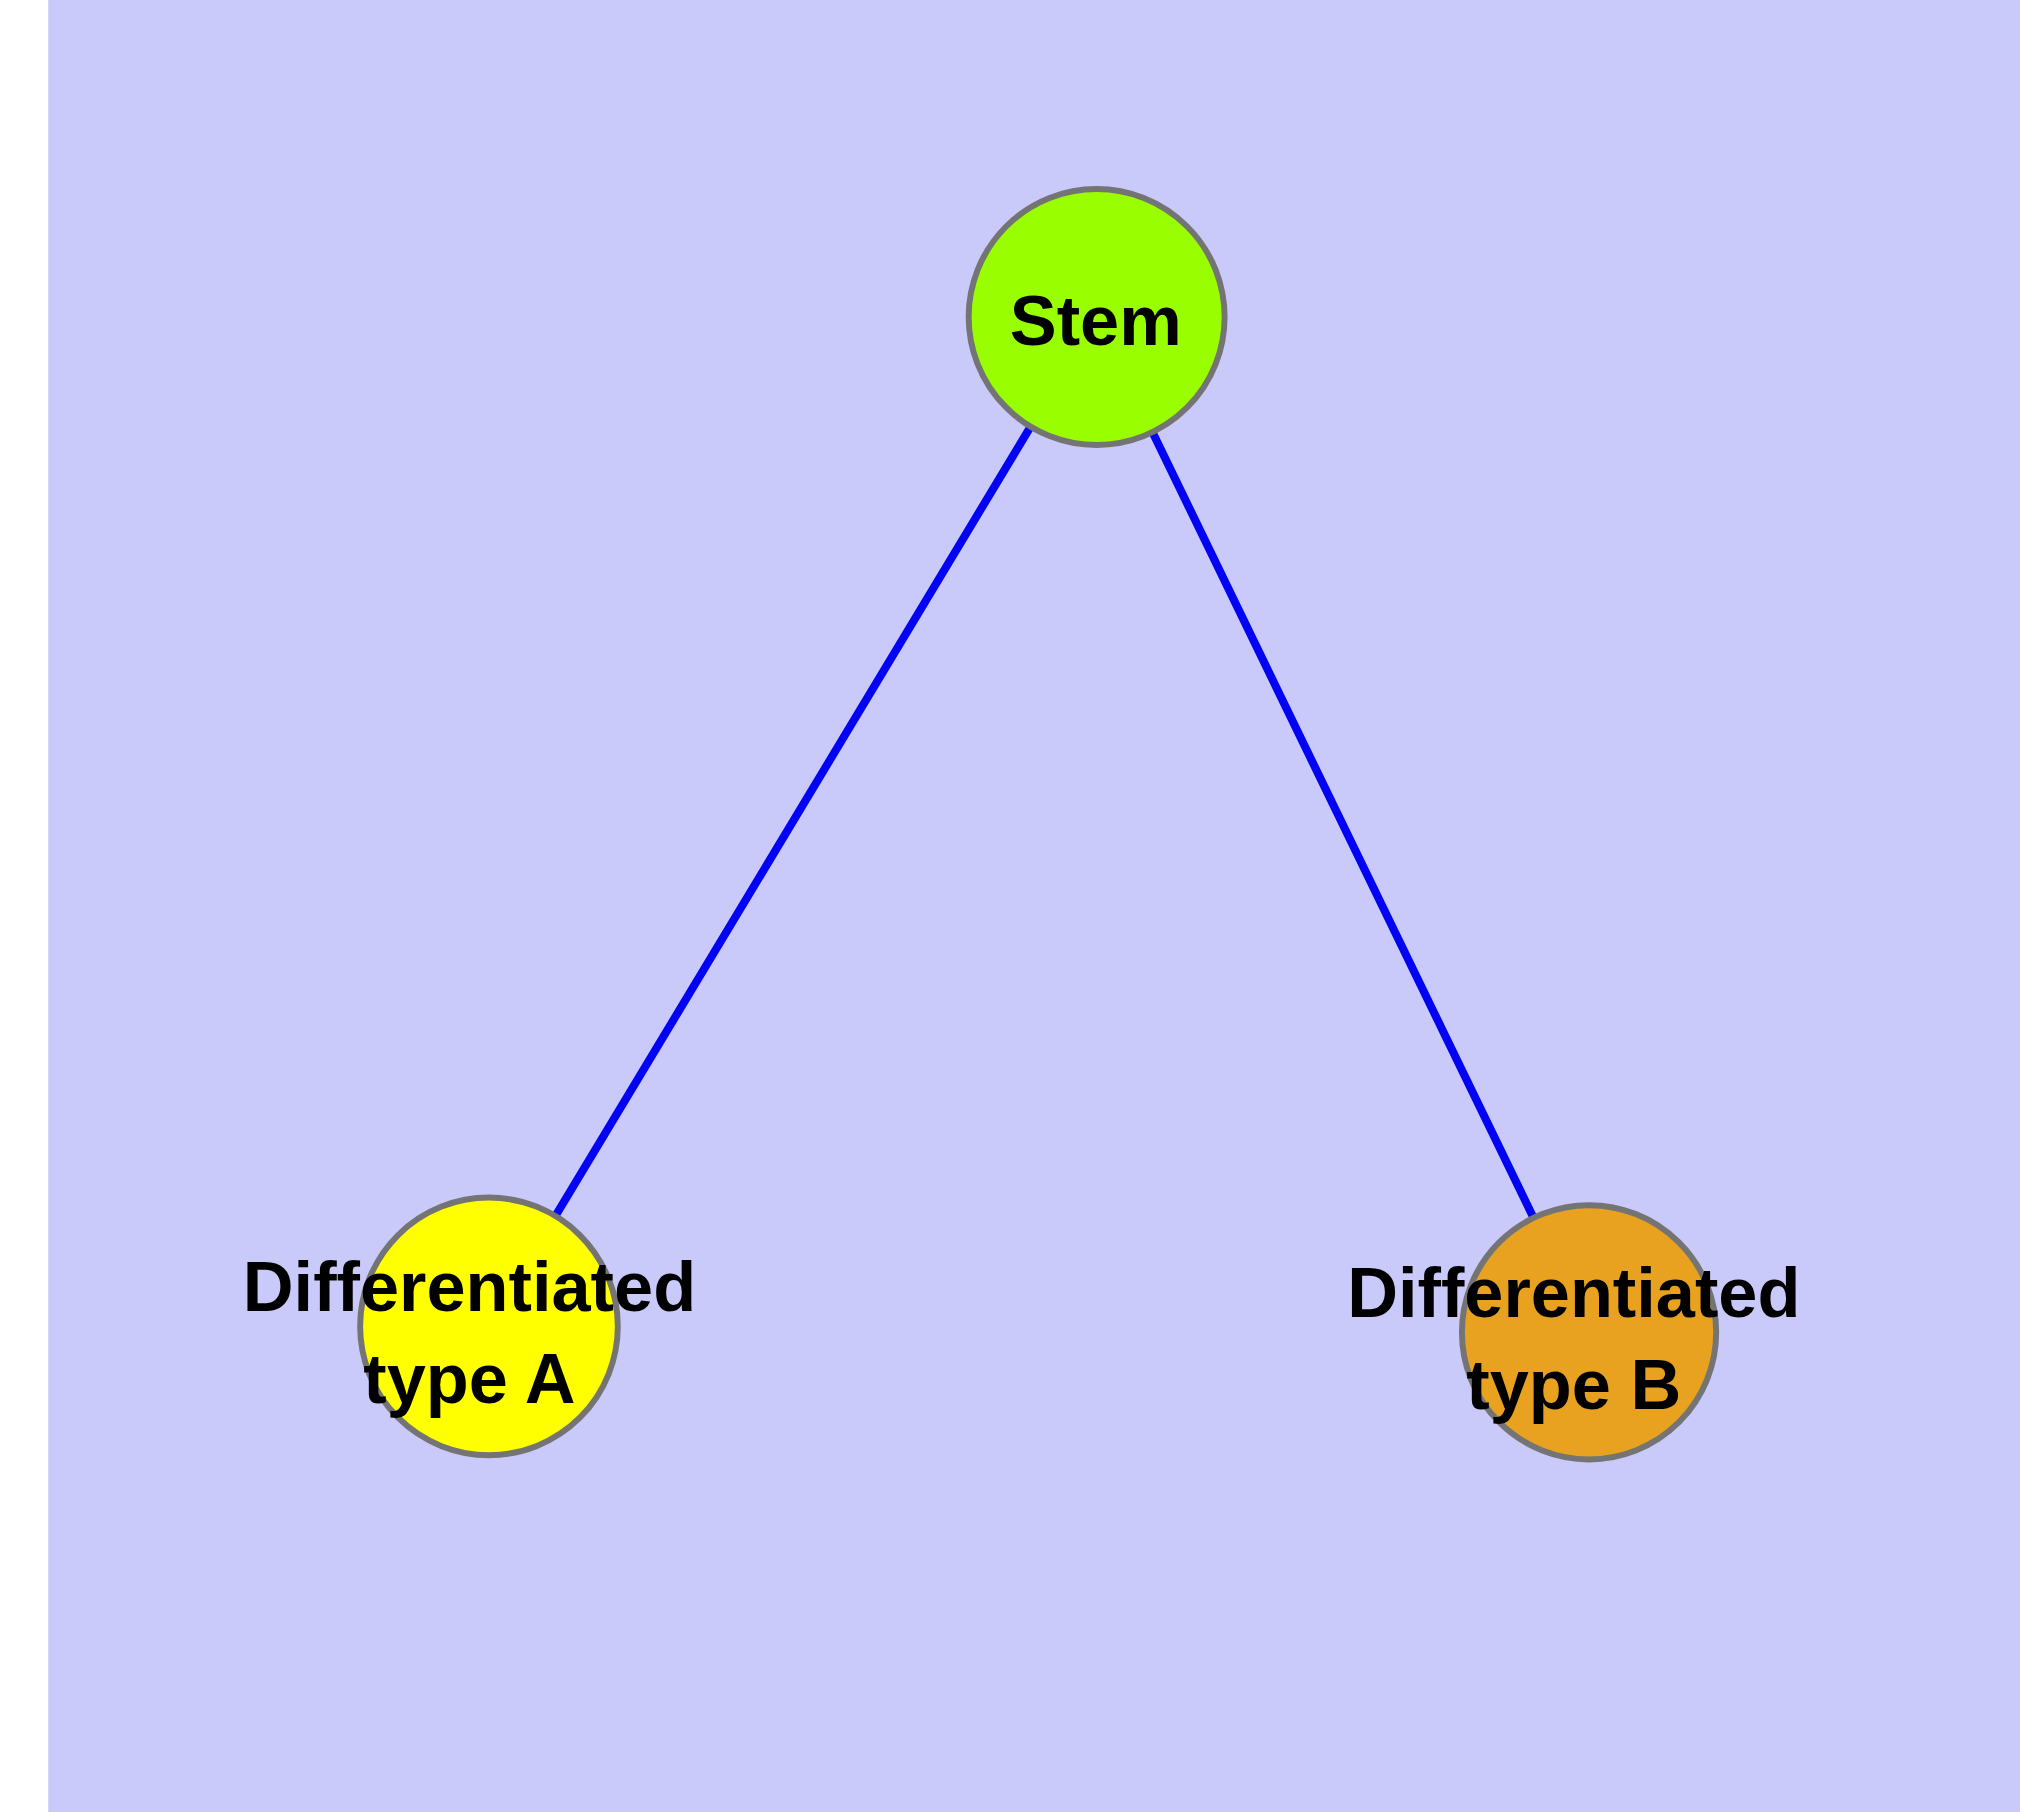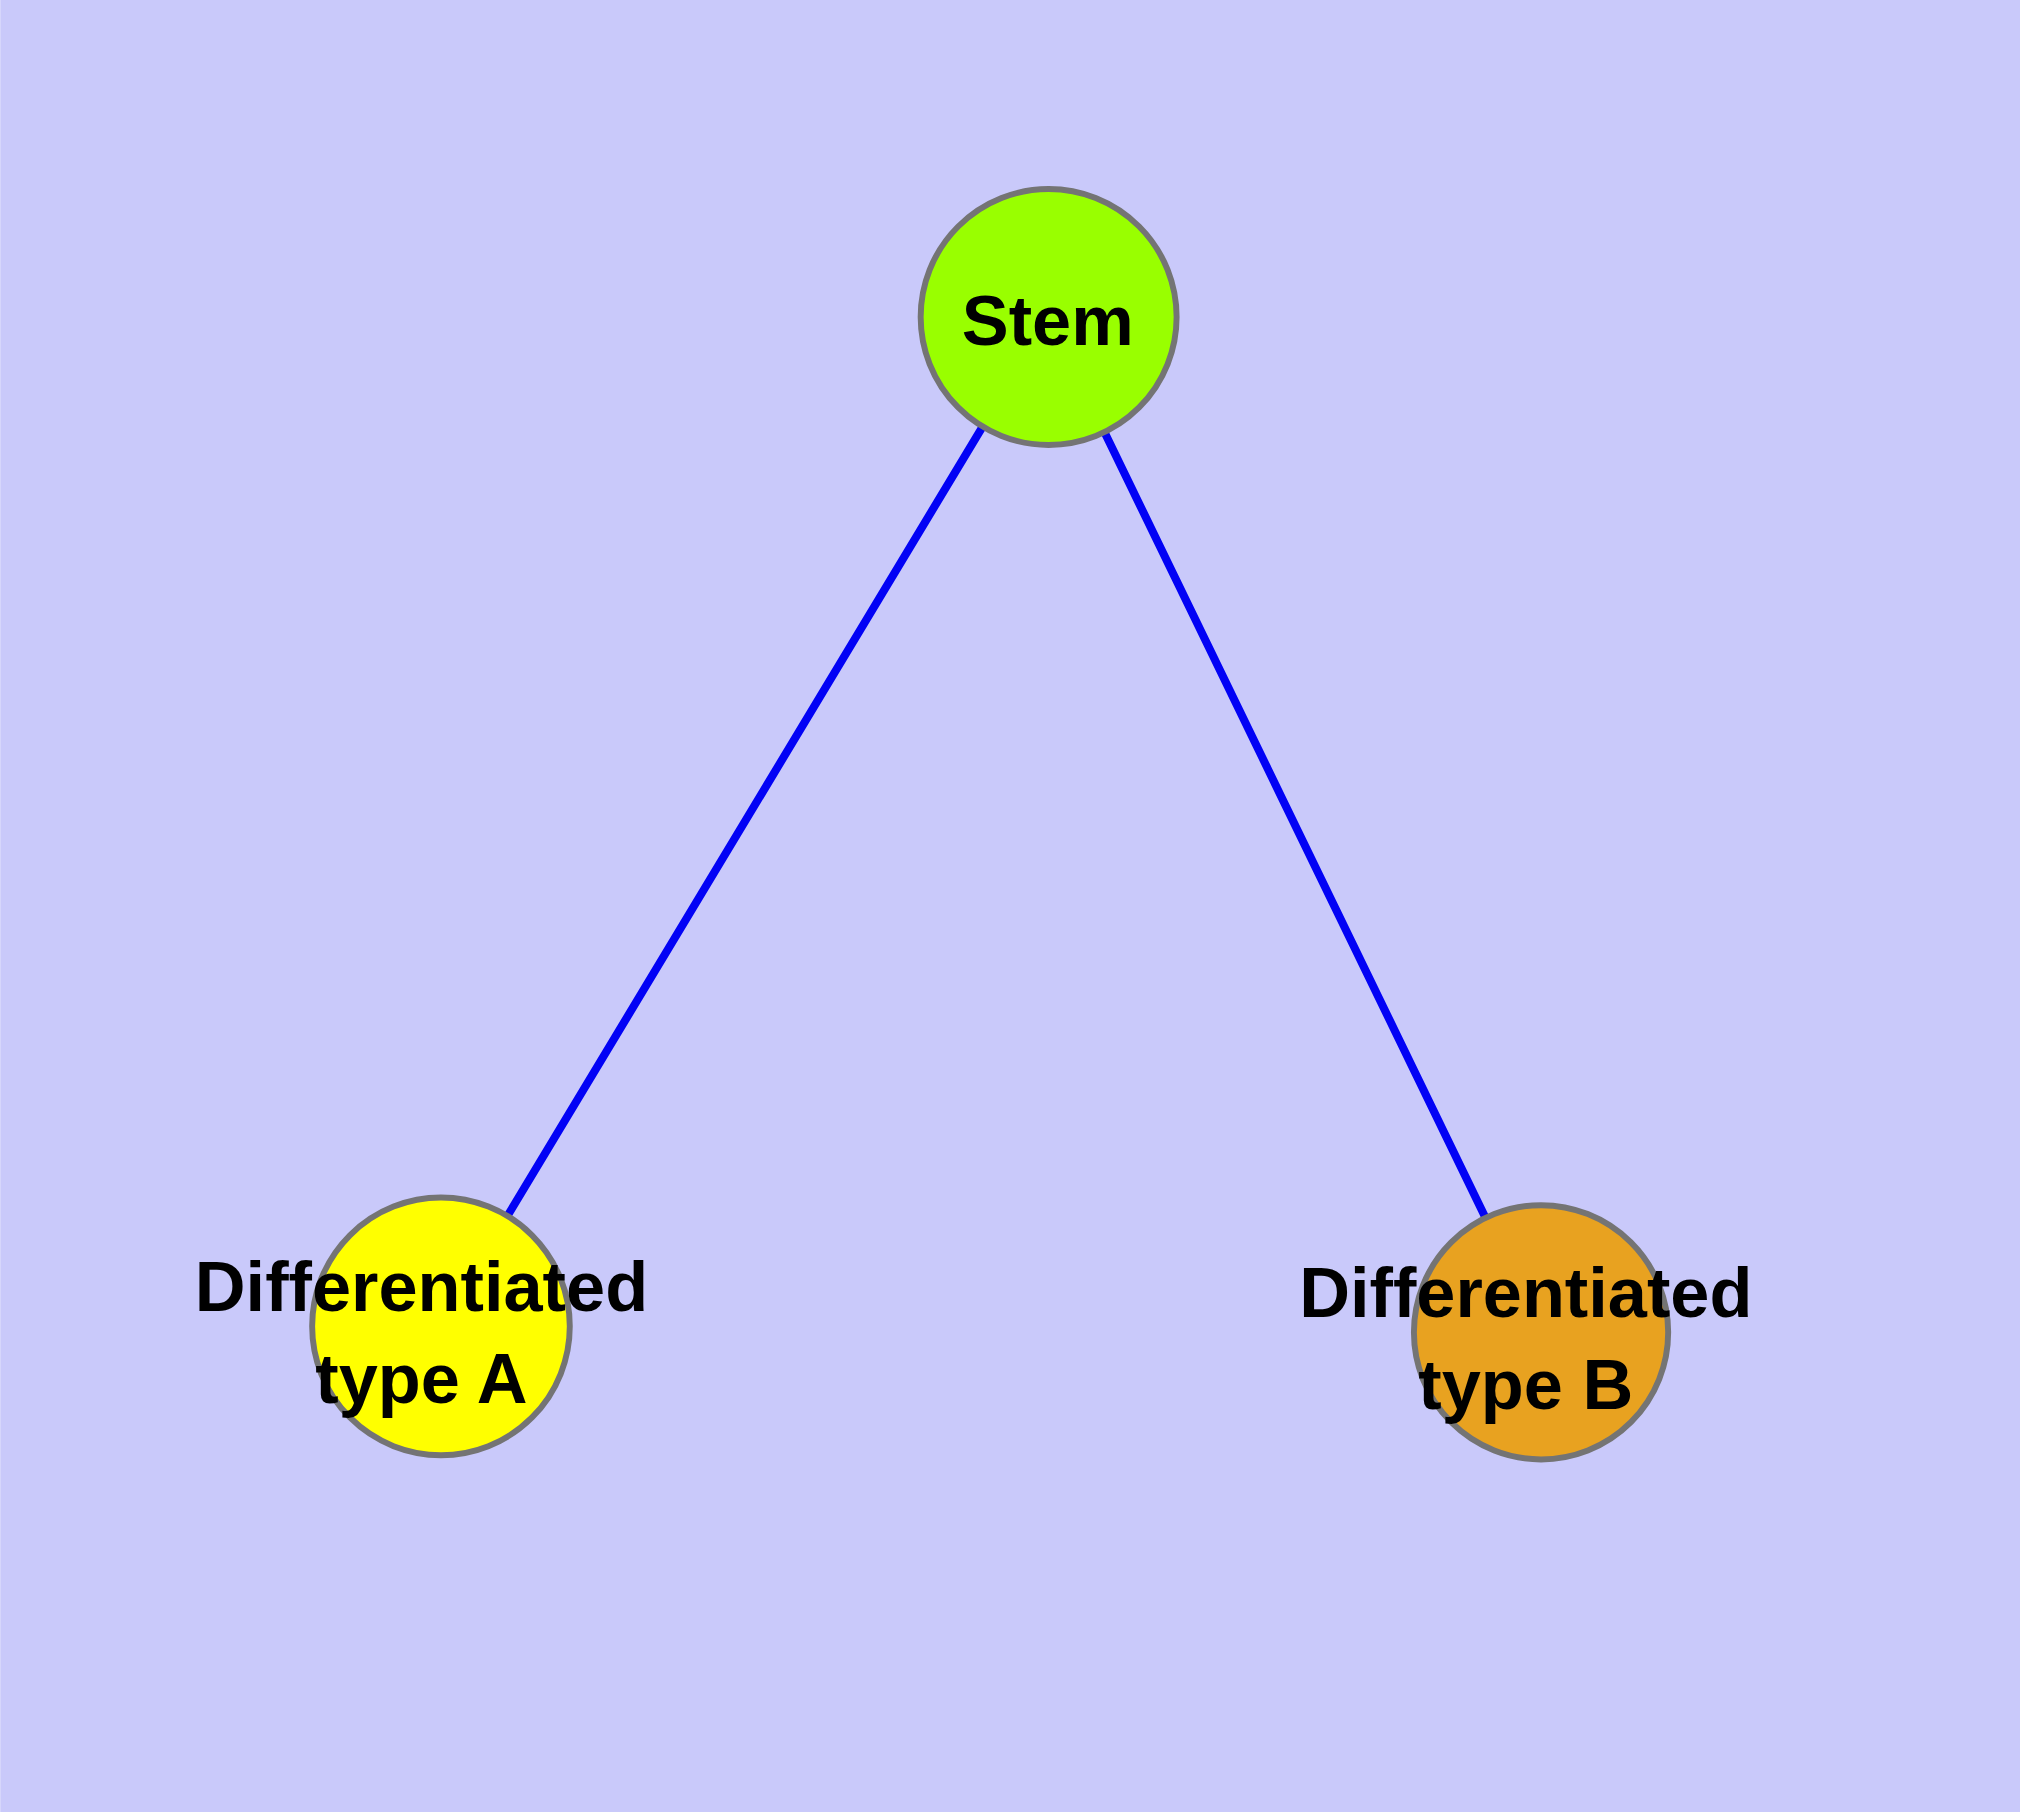--- a/index.html
+++ b/index.html
@@ -7,20 +7,21 @@
     padding: 0;
     width: 2021px;
     height: 1812px;
     overflow: hidden;
     background: #ffffff;
   }
   #stage {
     position: relative;
     width: 1690px;
     height: 1812px;
+    padding-left: 48px;
   }
   svg.graph {
     display: block;
     width: 2021px;
     height: 1812px;
   }
   .edge {
     fill: none;
     stroke-linecap: round;
   }

